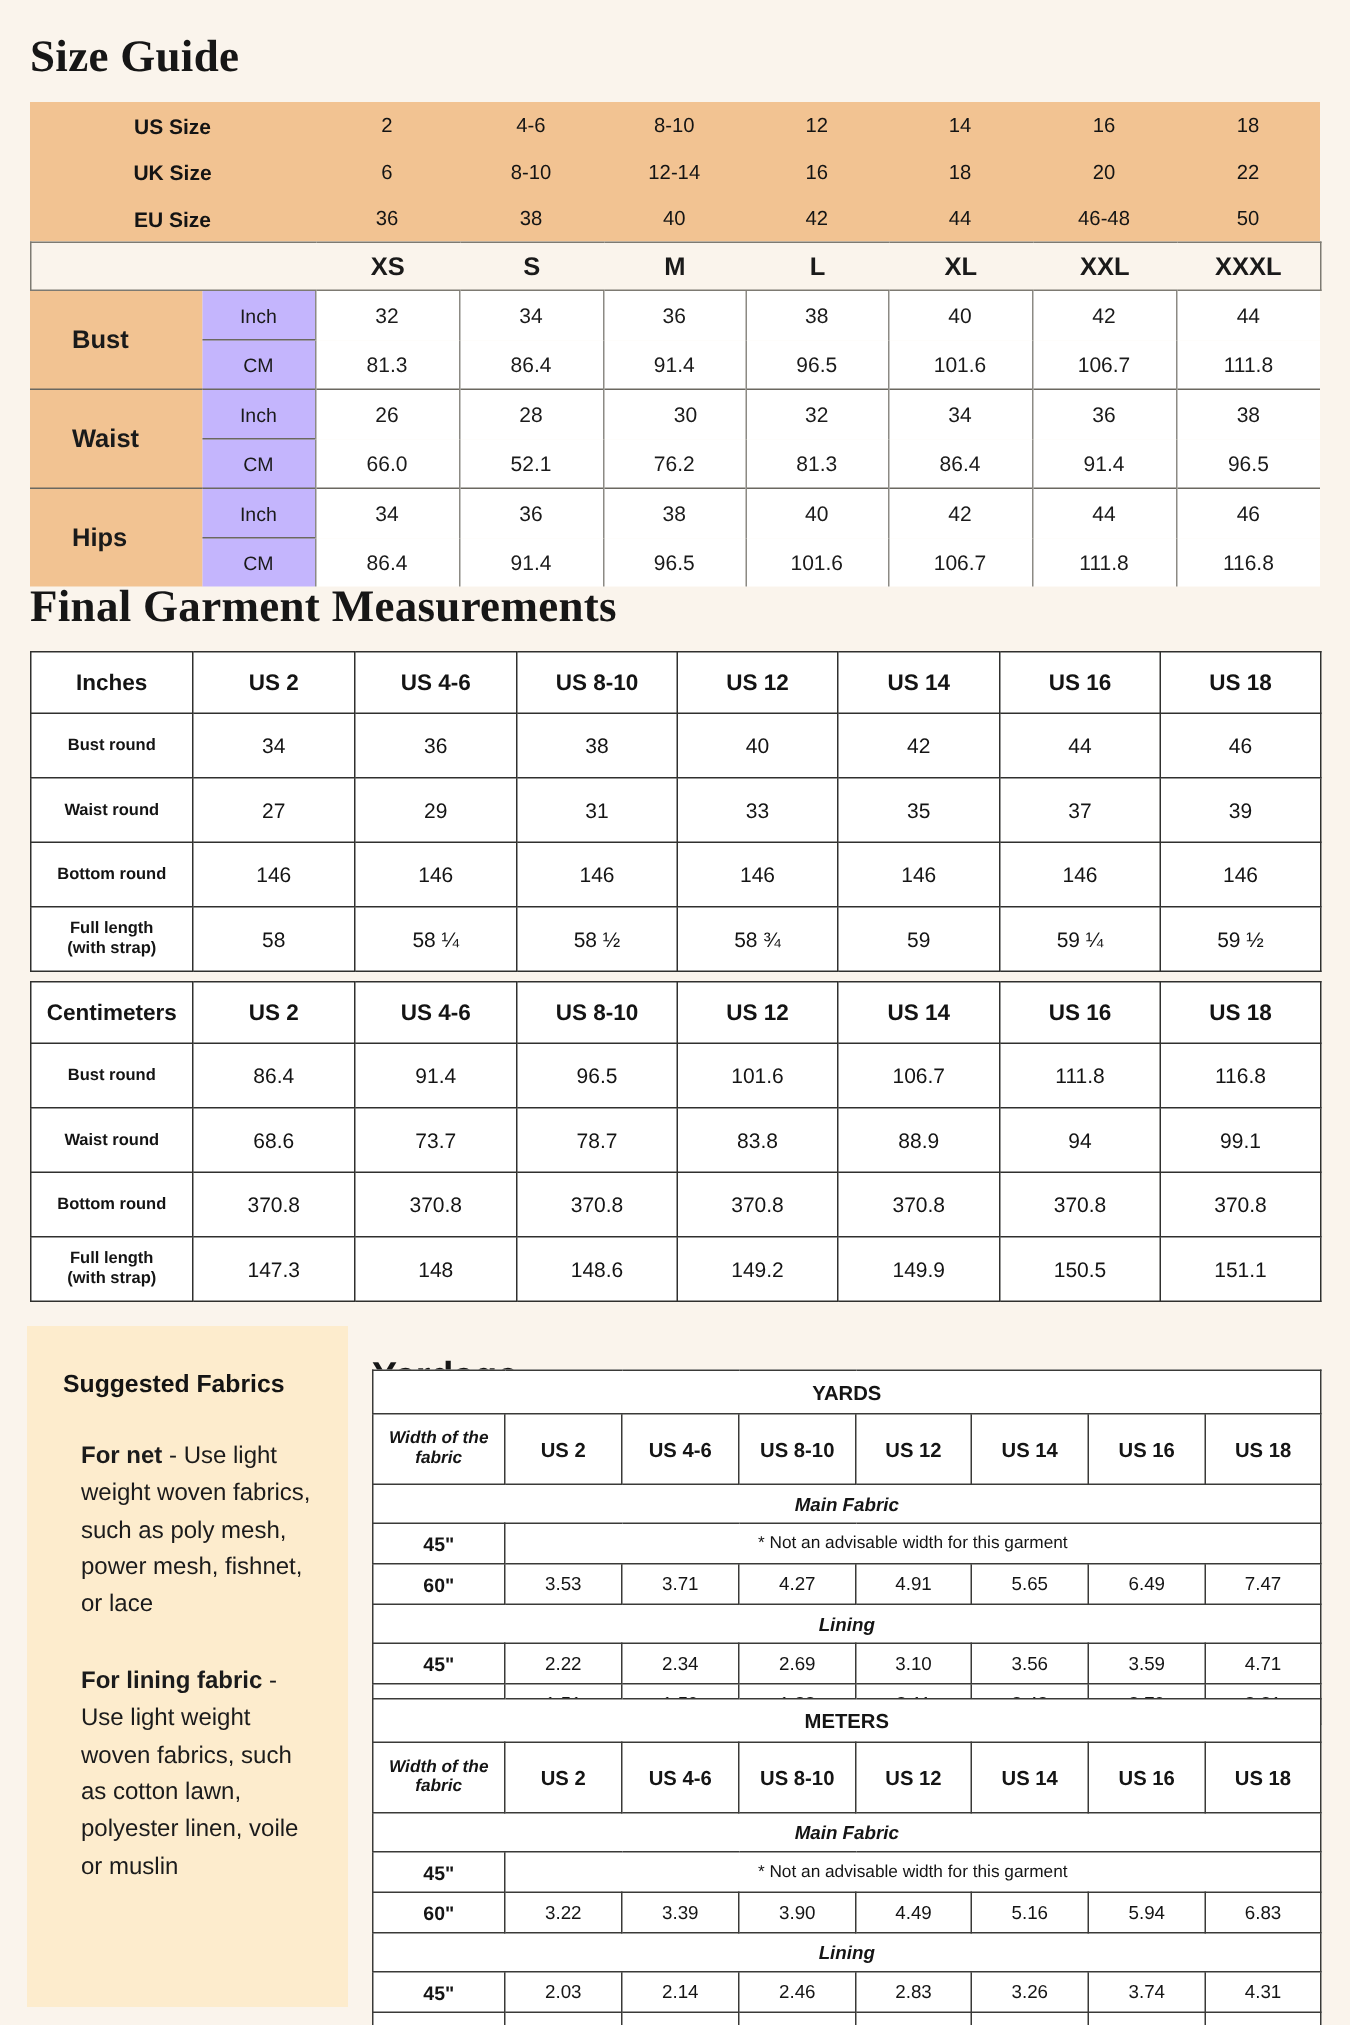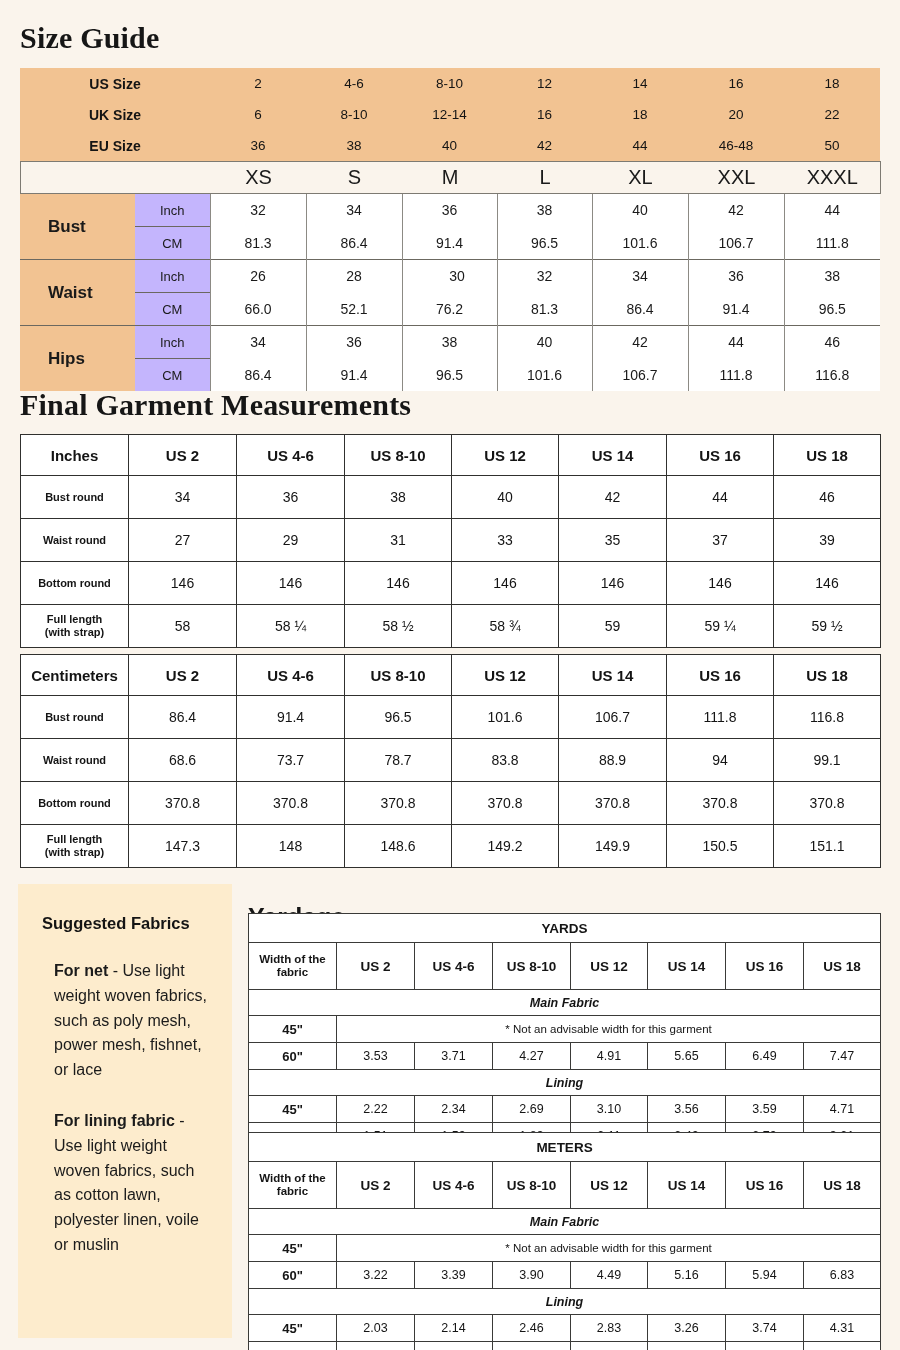--- a/index.html
+++ b/index.html
@@ -84,22 +84,22 @@
   .szheader {
     border: 1.6px solid #7d7a72;
     border-collapse: collapse;
     width: 100%;
     table-layout: fixed;
     background: #faf4ec;
   }
   .szheader td {
     height: 29px;
     text-align: center;
-    font-weight: normal;
-    font-size: 20px;
+    font-weight: bold;
+    font-size: 17px;
     vertical-align: middle;
   }
 
   .bwh {
     border-collapse: collapse;
     width: 100%;
     table-layout: fixed;
   }
   .bwh td {
     vertical-align: middle;
@@ -223,20 +223,21 @@
   }
   table.yt td.colhd {
     font-weight: bold;
     font-size: 13.5px;
     height: 44px;
   }
   table.yt td.widthhd {
     font-weight: bold;
     font-size: 11.5px;
     line-height: 1.12;
+    font-style: italic;
   }
   table.yt td.sect {
     font-style: italic;
     font-weight: bold;
     font-size: 12.5px;
     height: 23px;
   }
   table.yt td.wlab {
     font-weight: bold;
     font-size: 13px;

